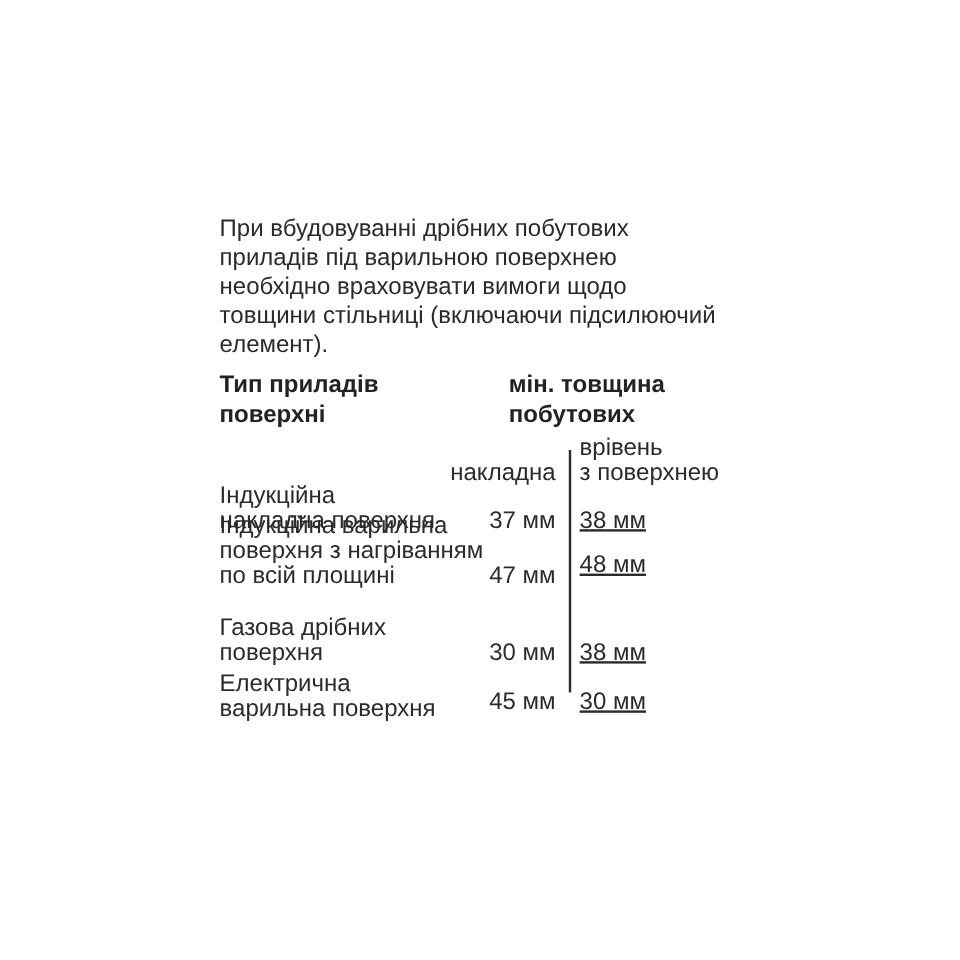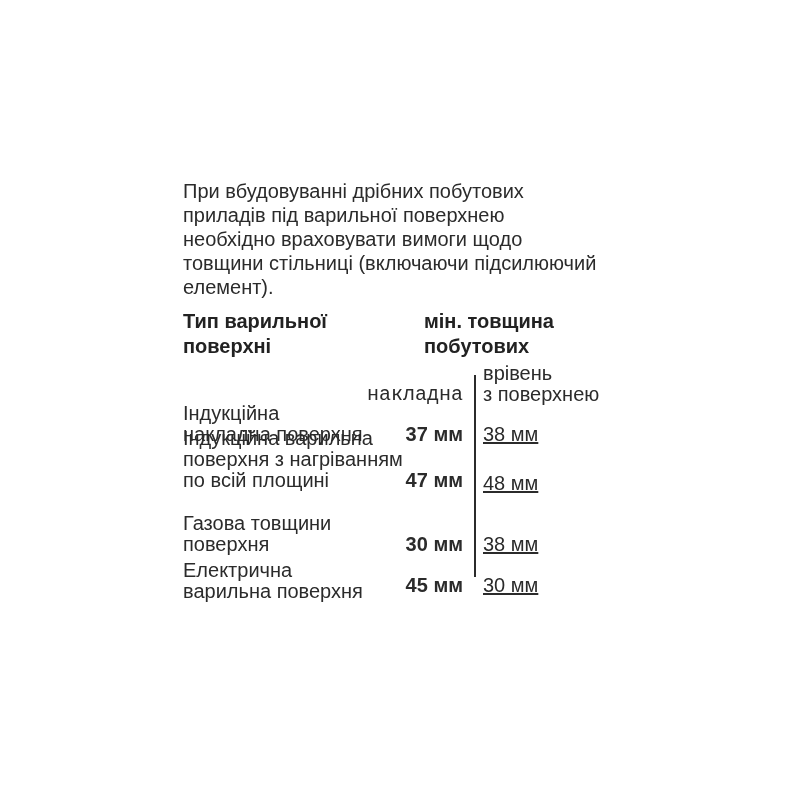--- a/index.html
+++ b/index.html
@@ -44,21 +44,20 @@
   }
   .tbl {
     font-size: 20px;
     line-height: 21px;
   }
   .sub-overlay {
     left: 340px;
     top: 384px;
     width: 123px;
     text-align: right;
-    font-family: Liberation Mono, monospace;
   }
   .sub-flush {
     left: 483px;
     top: 363px;
     width: 140px;
   }
   .divider {
     position: absolute;
     left: 474px;
     top: 375px;
@@ -67,38 +66,37 @@
     background: #2b2b2b;
   }
   .lbl {
     left: 183px;
     width: 250px;
   }
   .oval {
     left: 340px;
     width: 123px;
     text-align: right;
-    font-weight: bold;
   }
   .fval {
     left: 483px;
     width: 120px;
     text-decoration: underline;
   }
 </style>
 </head>
 <body>
 
 <div class="abs intro">При вбудовуванні дрібних побутових
-приладів під варильної поверхнею
+приладів під варильною поверхнею
 необхідно враховувати вимоги щодо
 товщини стільниці (включаючи підсилюючий
 елемент).</div>
 
-<div class="abs hdr hdr-type">Тип варильної
+<div class="abs hdr hdr-type">Тип приладів
 поверхні</div>
 
 <div class="abs hdr hdr-thickness">мін. товщина
 побутових</div>
 
 <div class="abs tbl sub-overlay">накладна</div>
 
 <div class="abs tbl sub-flush">врівень
 з поверхнею</div>
 
@@ -106,23 +104,23 @@
 
 <div class="abs tbl lbl" style="top:403px">Індукційна
 накладна поверхня</div>
 <div class="abs tbl oval" style="top:424px">37 мм</div>
 <div class="abs tbl fval" style="top:424px">38 мм</div>
 
 <div class="abs tbl lbl" style="top:428px">Індукційна варильна
 поверхня з нагріванням
 по всій площині</div>
 <div class="abs tbl oval" style="top:470px">47 мм</div>
-<div class="abs tbl fval" style="top:473px">48 мм</div>
+<div class="abs tbl fval" style="top:461px">48 мм</div>
 
-<div class="abs tbl lbl" style="top:513px">Газова товщини
+<div class="abs tbl lbl" style="top:513px">Газова дрібних
 поверхня</div>
 <div class="abs tbl oval" style="top:534px">30 мм</div>
 <div class="abs tbl fval" style="top:534px">38 мм</div>
 
 <div class="abs tbl lbl" style="top:560px">Електрична
 варильна поверхня</div>
 <div class="abs tbl oval" style="top:575px">45 мм</div>
 <div class="abs tbl fval" style="top:575px">30 мм</div>
 
 </body></html>

